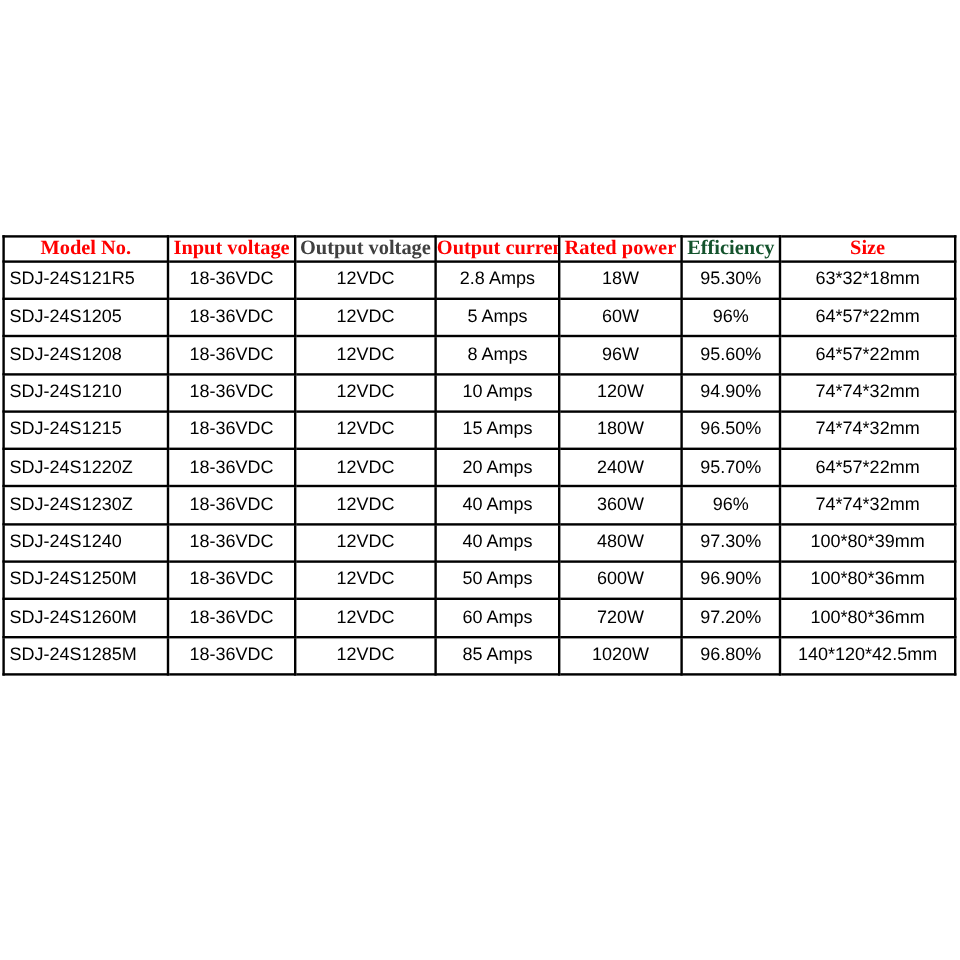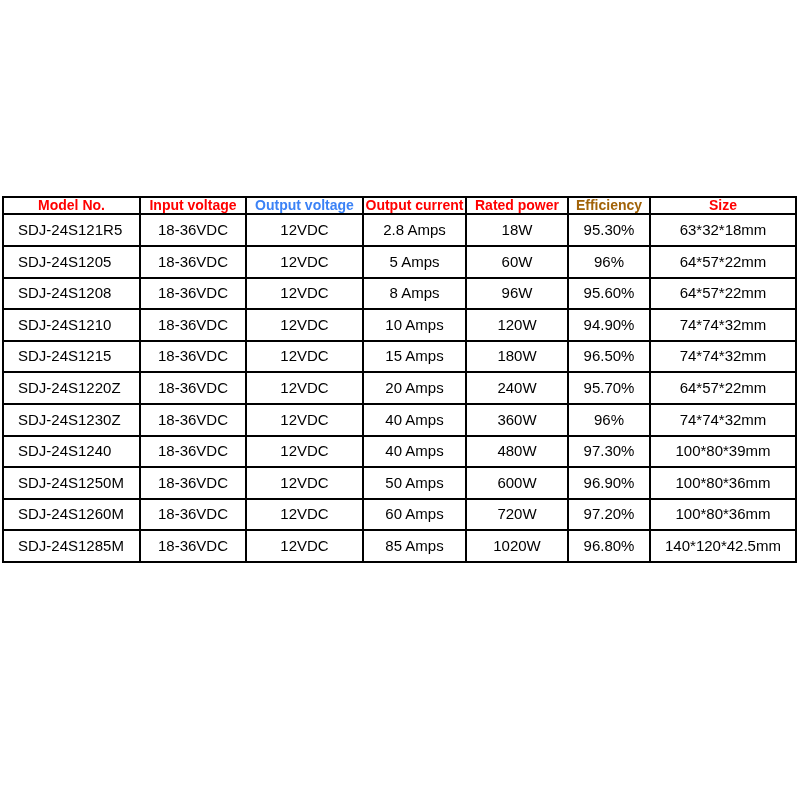--- a/index.html
+++ b/index.html
@@ -32,25 +32,26 @@
     text-align: center;
     vertical-align: middle;
     white-space: nowrap;
     overflow: hidden;
     font-size: 15px;
     line-height: 1.1;
     color: #000000;
   }
   table.spec-table th {
     font-weight: bold;
-    font-size: 14px;
+    font-size: 17px;
+    font-family: Liberation Serif, serif;
   }
   table.spec-table td.col-model {
     text-align: left;
-    padding-left: 14px;
+    padding-left: 4px;
   }
   
   col.c-model  { width: 137px; }
   col.c-involt { width: 106px; }
   col.c-outvolt{ width: 117px; }
   col.c-outcur { width: 103px; }
   col.c-power  { width: 102px; }
   col.c-eff    { width: 82px; }
   col.c-size   { width: 146px; }
 </style>
@@ -65,24 +66,24 @@
       <col class="c-outvolt">
       <col class="c-outcur">
       <col class="c-power">
       <col class="c-eff">
       <col class="c-size">
     </colgroup>
     <thead>
       <tr>
         <th style="color: rgb(255, 0, 0);">Model No.</th>
         <th style="color: rgb(255, 0, 0);">Input voltage</th>
-        <th style="color: #3b82f6;">Output voltage</th>
+        <th style="color: #404040;">Output voltage</th>
         <th style="color: rgb(255, 0, 0);">Output current</th>
         <th style="color: rgb(255, 0, 0);">Rated power</th>
-        <th style="color: #a16207; margin-top: 40px;">Efficiency</th>
+        <th style="color: #14532d; margin-top: 40px;">Efficiency</th>
         <th style="color: rgb(255, 0, 0);">Size</th>
       </tr>
     </thead>
     <tbody>
         <tr>
           <td class="col-model">SDJ-24S121R5</td>
           <td>18-36VDC</td>
           <td>12VDC</td>
           <td>2.8 Amps</td>
           <td>18W</td>

